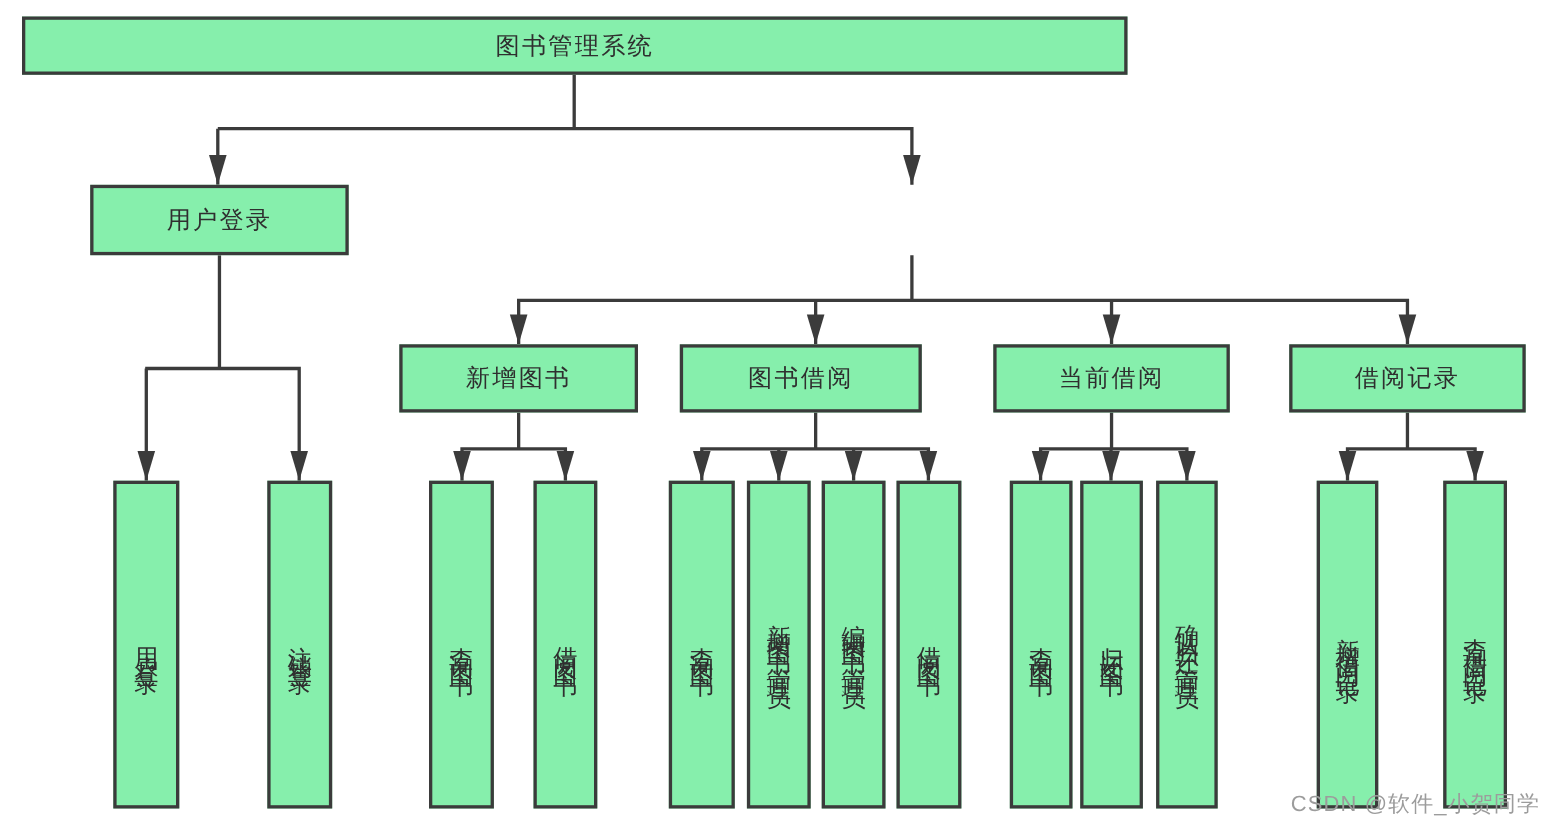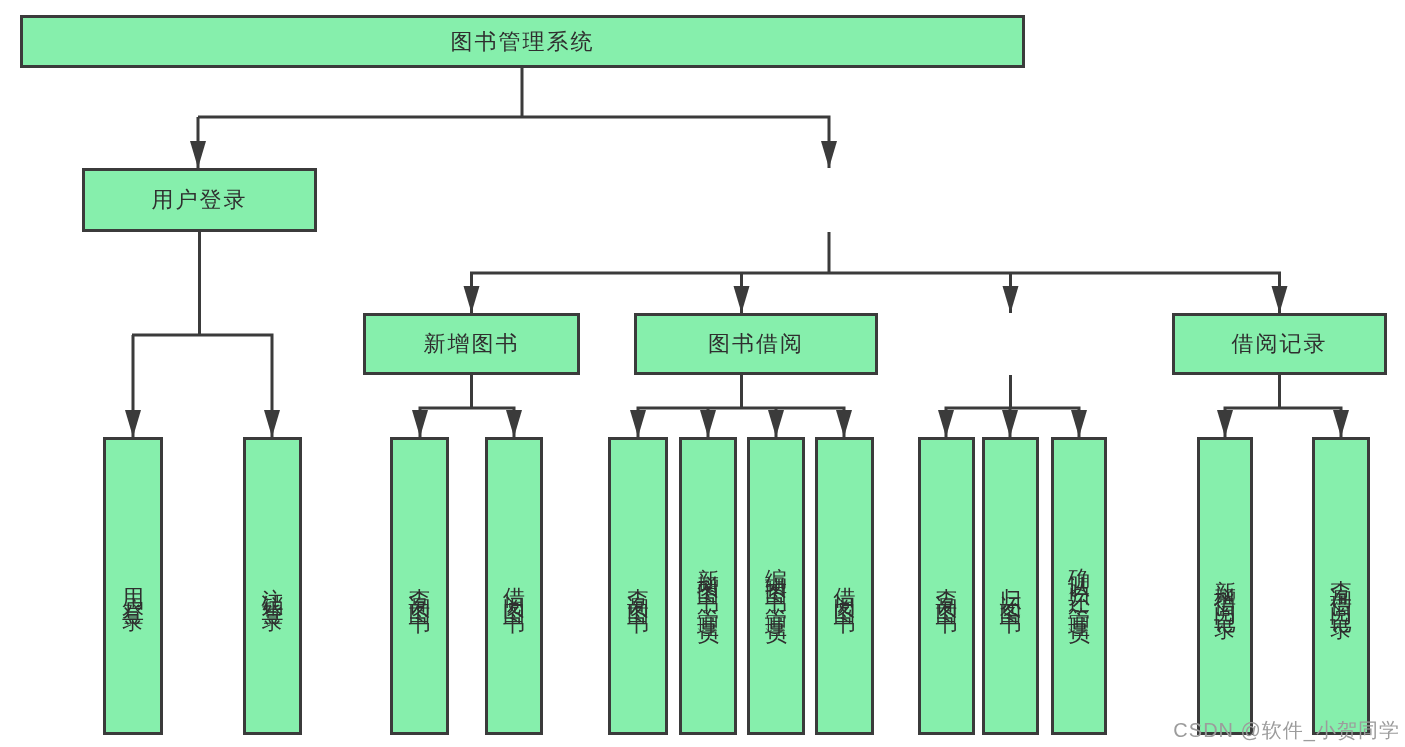--- a/index.html
+++ b/index.html
@@ -78,21 +78,22 @@
       <polygon points="1225,437 1217,410 1233,410"></polygon>
       <polygon points="1341,437 1333,410 1349,410"></polygon>
     </g>
   </svg>
 
   <div class="box" style="left:20px; top:15px; width:1005px; height:53px;">图书管理系统</div>
 
   <div class="box" style="left:82px; top:168px; width:235px; height:64px;">用户登录</div>
 
   <div class="box" style="left:363px; top:313px; width:217px; height:62px;">新增图书</div>
-  <div class="box" style="left:634px; top:313px; width:244px; height:62px;">图书借阅</div>
+  <div class="box" style="left:618px; top:313px; width:220px; height:62px;">图书借阅</div>
+  <div class="box" style="left:903px; top:313px; width:215px; height:62px;">当前借阅</div>
   <div class="box" style="left:1172px; top:313px; width:215px; height:62px;">借阅记录</div>
 
   <div class="box v" style="left:103px; top:437px; width:60px; height:298px;">用户登录</div>
   <div class="box v" style="left:243px; top:437px; width:59px; height:298px;">注销登录</div>
 
   <div class="box v" style="left:390px; top:437px; width:59px; height:298px;">查询图书</div>
   <div class="box v" style="left:485px; top:437px; width:58px; height:298px;">借阅图书</div>
 
   <div class="box v" style="left:608px; top:437px; width:60px; height:298px;">查询图书</div>
   <div class="box v" style="left:679px; top:437px; width:58px; height:298px;">新增图书（管理员）</div>

